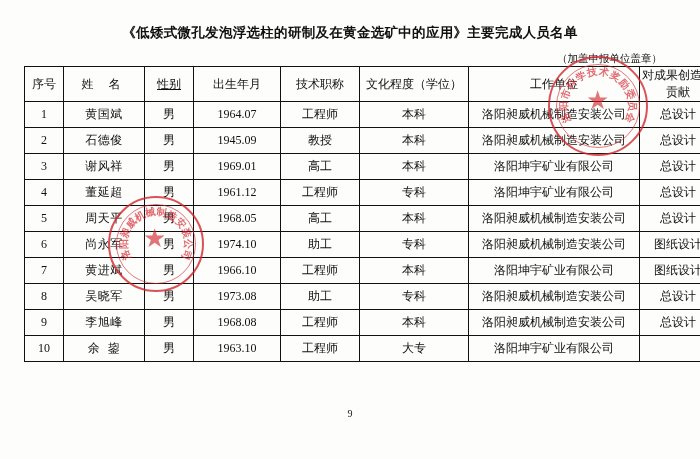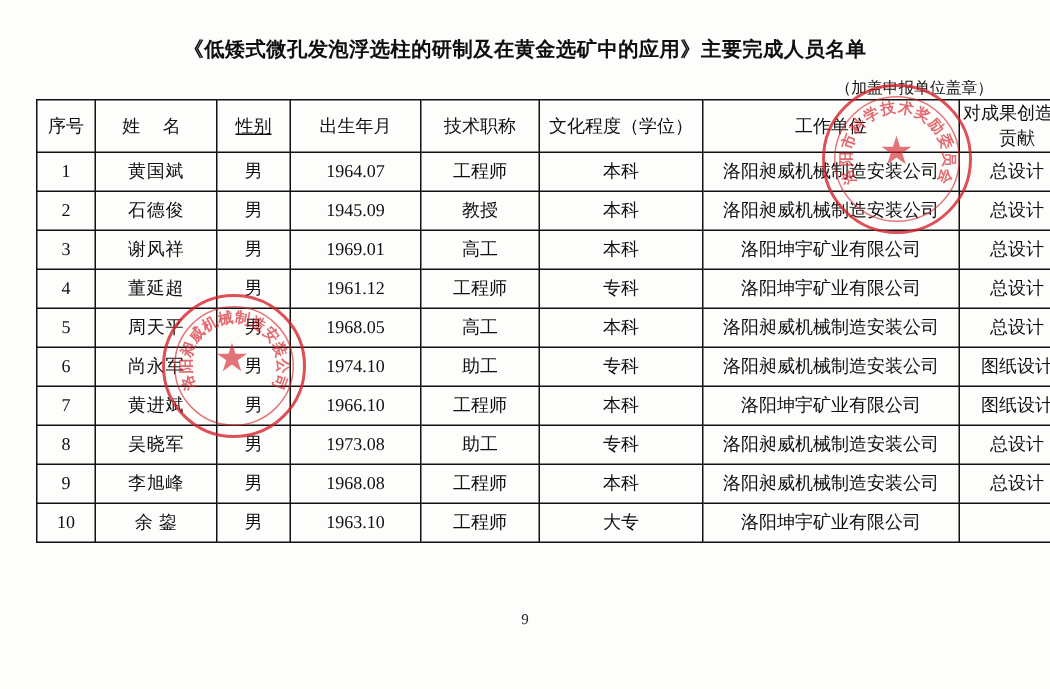--- a/index.html
+++ b/index.html
@@ -66,20 +66,21 @@
   .col-idx   { width: 34px; }
   .col-name  { width: 76px; }
   .col-sex   { width: 44px; text-decoration: underline; }
   .col-birth { width: 82px; }
   .col-title { width: 74px; }
   .col-edu   { width: 104px; }
   .col-unit  { width: 166px; }
   .col-contrib { width: 72px; }
   .name-cell {
     letter-spacing: 0.5px;
+    font-family: Liberation Mono, monospace;
   }
   .hdr-name {
     letter-spacing: 6px;
     padding-left: 6px;
     margin-top: 48px;
   }
   .page-number {
     position: absolute;
     left: 0;
     width: 700px;

